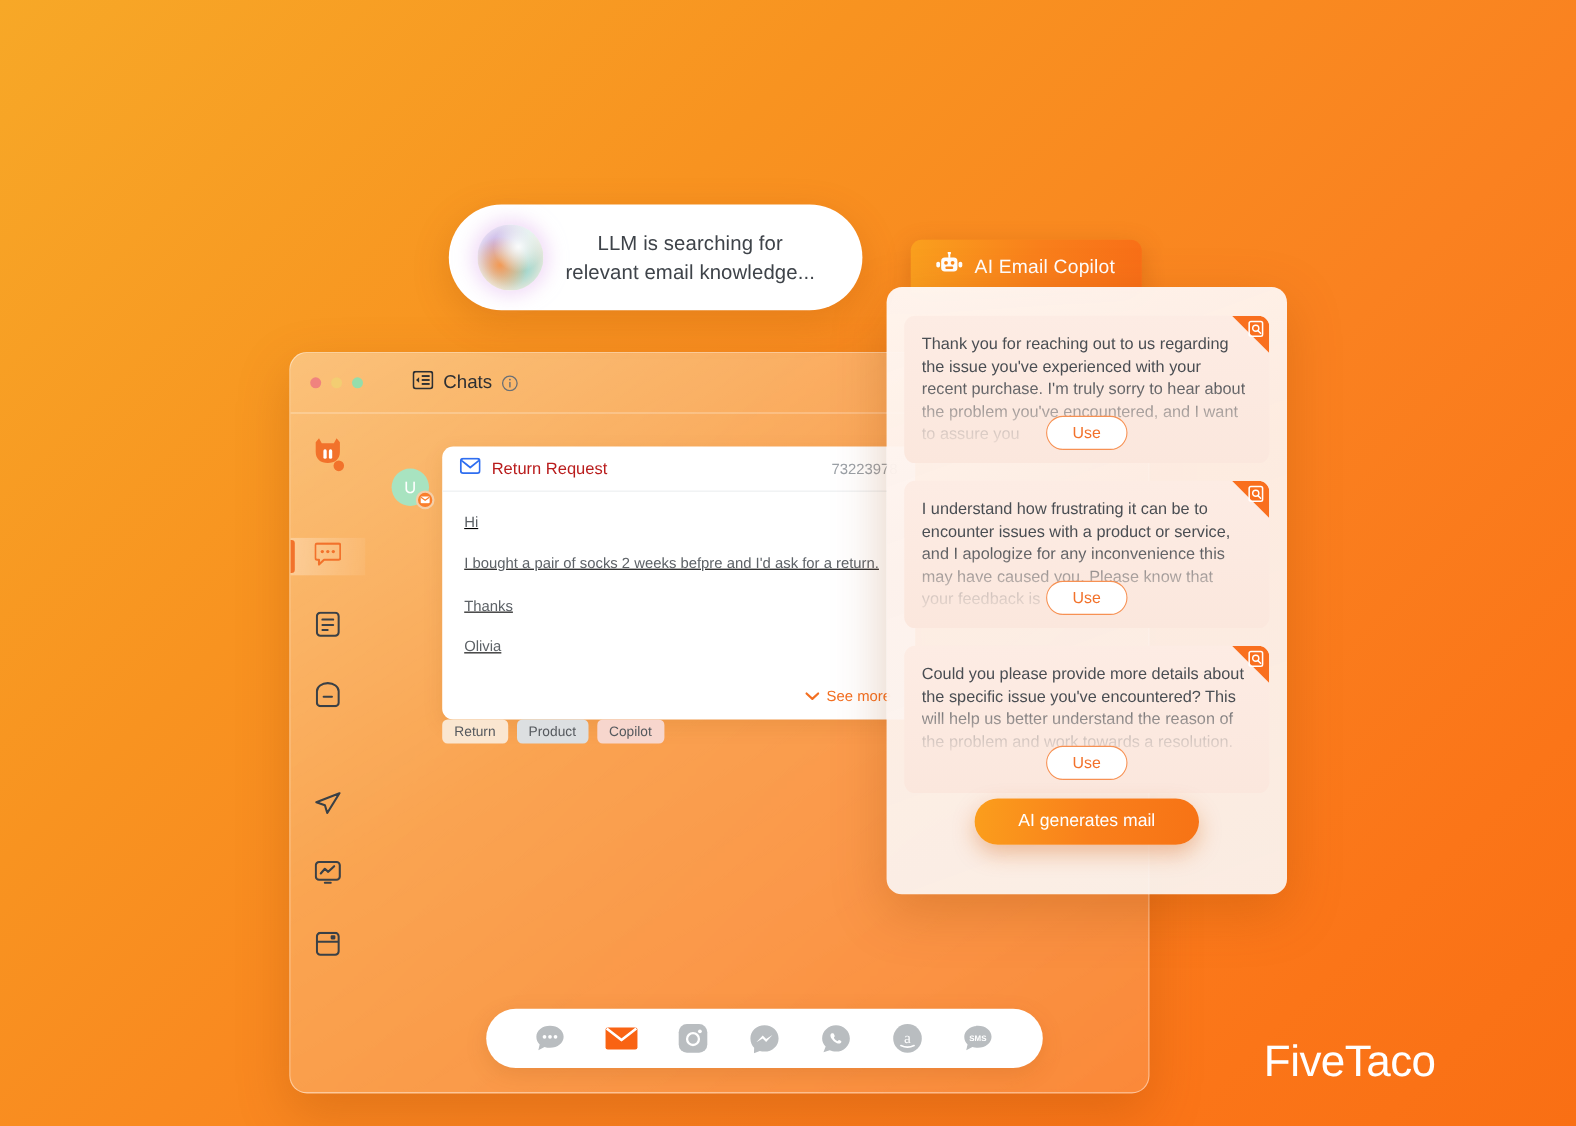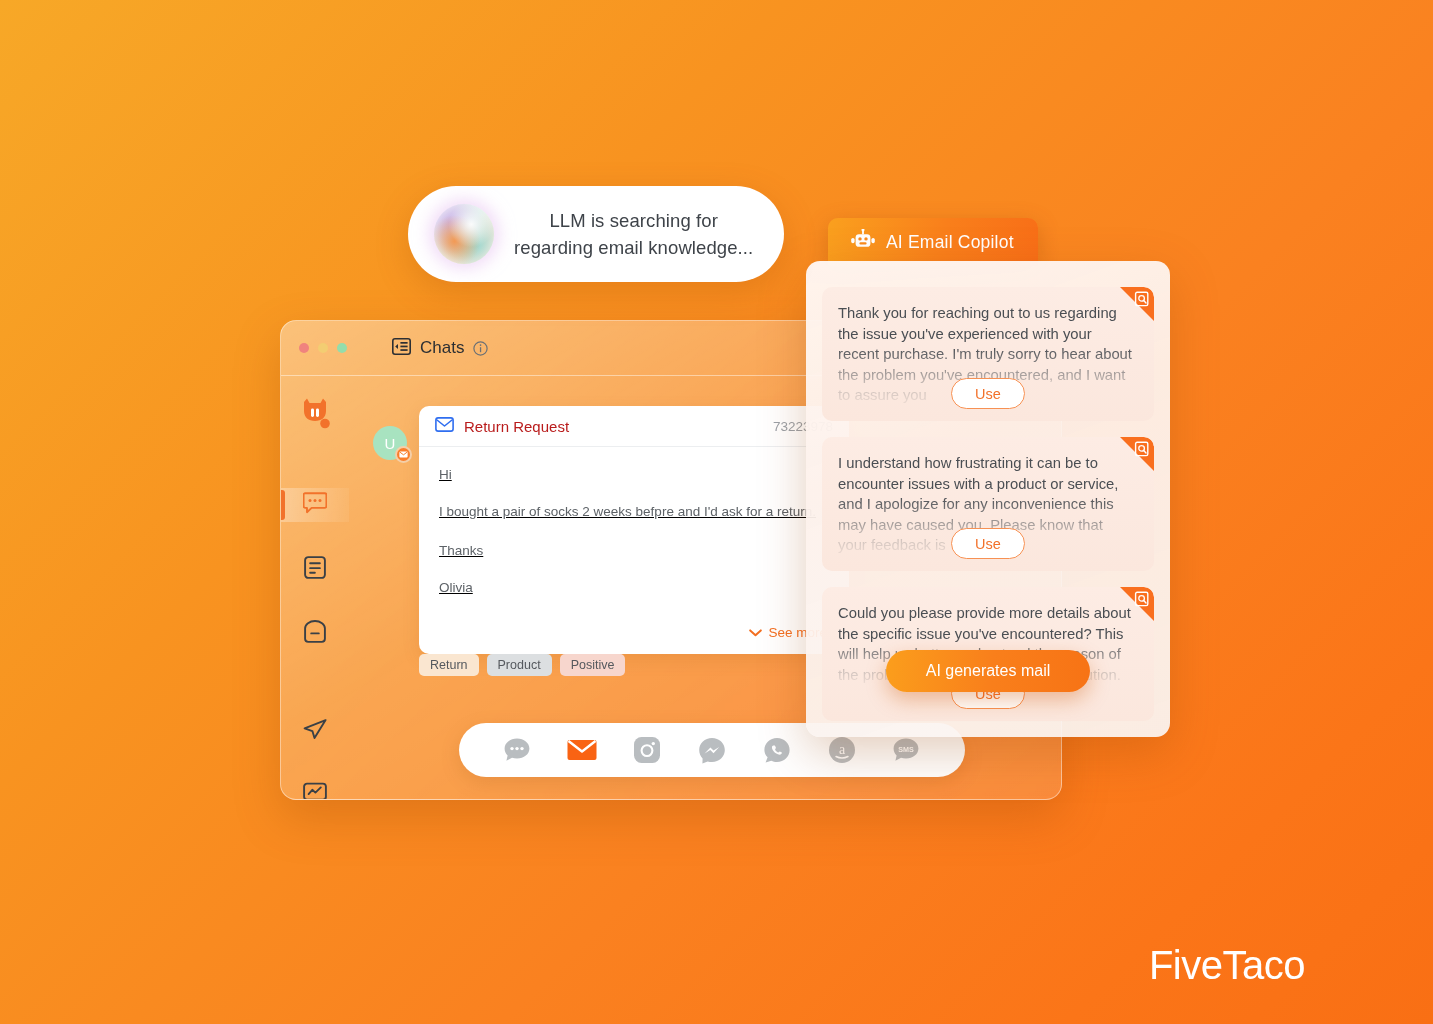--- a/index.html
+++ b/index.html
@@ -44,22 +44,22 @@
   .llm-text {
     font-size: 18.5px;
     line-height: 27px;
     color: #3e4349;
     letter-spacing: .1px;
   }
 
   
   .app-window {
     position: absolute;
-    left: 280px; top: 320px;
-    width: 782px; height: 480px;
+    left: 263px; top: 320px;
+    width: 782px; height: 674px;
     border-radius: 16px;
     background: linear-gradient(150deg, rgba(255,255,255,.40) 0%, rgba(255,255,255,.22) 45%, rgba(255,255,255,.14) 100%);
     border: 1px solid rgba(255,255,255,.45);
     box-shadow: 0 18px 46px rgba(150, 64, 0, .25);
     overflow: hidden;
     backdrop-filter: blur(2px);
     z-index: 10;
   }
   .titlebar {
     height: 55px;
@@ -193,21 +193,21 @@
     gap: 10px;
     padding-left: 22px;
     box-shadow: 0 6px 22px rgba(160, 70, 0, .3);
     z-index: 18;
   }
   .copilot-tab-label { color: #fff; font-size: 17.5px; letter-spacing: .2px; }
 
   .copilot-panel {
     position: absolute;
     left: 806px; top: 261px;
-    width: 364px; height: 476px;
+    width: 364px; height: 552px;
     border-radius: 14px;
     background: linear-gradient(160deg, rgba(255,247,243,.97) 0%, rgba(253,241,235,.95) 38%, rgba(250,245,242,.93) 100%);
     box-shadow: 0 16px 48px rgba(150, 64, 0, .26);
     padding: 26px 16px 16px;
     z-index: 20;
   }
 
   .sugg {
     position: relative;
     height: 134px;
@@ -270,21 +270,21 @@
     z-index: 50;
   }
 </style>
 </head>
 <body>
 
 <div class="llm-toast">
   <div class="llm-orb"></div>
   <div>
     <div class="llm-text">LLM is searching for</div>
-    <div class="llm-text">regarding email knowledge...</div>
+    <div class="llm-text">relevant email knowledge...</div>
   </div>
 </div>
 
 <div class="app-window">
 
   <div class="titlebar">
     <div class="lights">
       <span class="light l-red"></span>
       <span class="light l-yellow"></span>
       <span class="light l-green"></span>
@@ -427,21 +427,21 @@
               </span>
               <span>See more</span>
             </div>
           </div>
         </div>
       </div>
 
       <div class="tags">
         <span class="tag tag-return">Return</span>
         <span class="tag tag-product">Product</span>
-        <span class="tag tag-positive">Positive</span>
+        <span class="tag tag-positive">Copilot</span>
       </div>
     </div>
 
     <div class="channel-bar">
       <span class="ch">
         <svg width="28" height="26" viewBox="0 0 28 26">
           <path d="M14 1.6 C21 1.6 26.4 6 26.4 11.6 C26.4 17.2 21 21.6 14 21.6 C12.2 21.6 10.5 21.3 9 20.8 L3.4 23.8 L4.6 18.6 C2.6 16.7 1.6 14.3 1.6 11.6 C1.6 6 7 1.6 14 1.6 Z" fill="#b9bdc0"></path>
           <circle cx="9" cy="11.6" r="1.7" fill="#ffffff"></circle>
           <circle cx="14" cy="11.6" r="1.7" fill="#ffffff"></circle>
           <circle cx="19" cy="11.6" r="1.7" fill="#ffffff"></circle>

